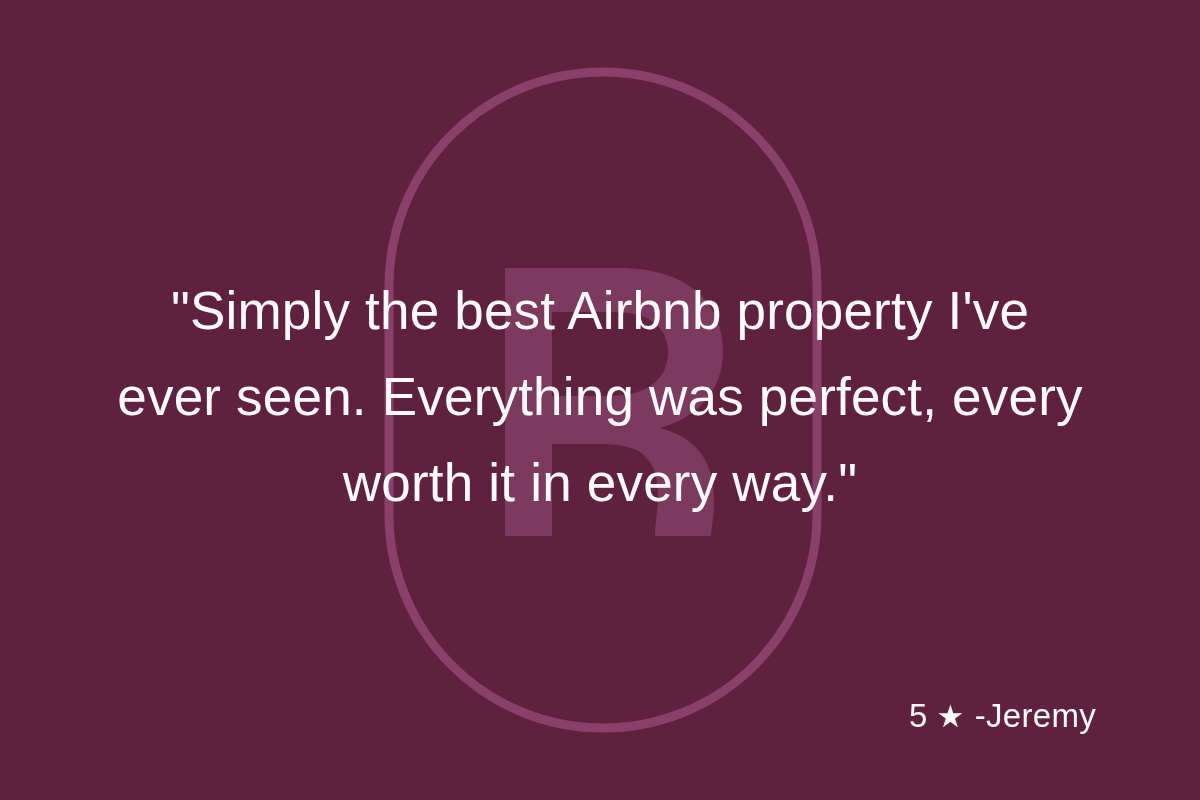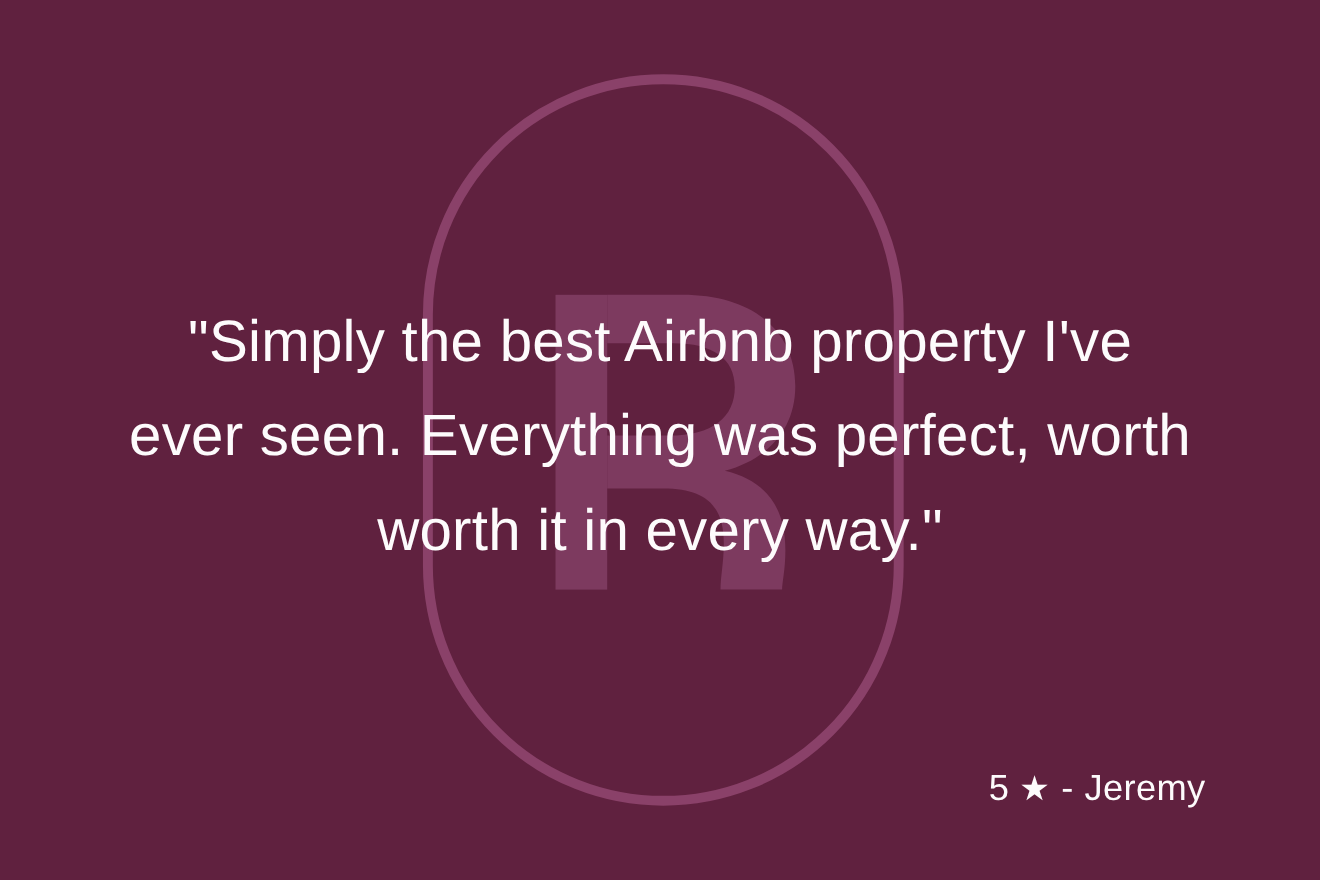--- a/index.html
+++ b/index.html
@@ -64,21 +64,21 @@
     display: flex;
     align-items: center;
   }
   #attribution .rating-value { margin-right: 9px; }
   #attribution .star-icon {
     font-size: 31px;
     line-height: 1;
     position: relative;
     top: 1px;
   }
-  #attribution .attribution-name { margin-left: 10px; }
+  #attribution .attribution-name { margin-left: 0; }
 </style>
 </head>
 <body>
 
 <div id="card">
 
   <svg id="watermark" viewBox="0 0 1200 800" aria-hidden="true">
 
     <rect x="389" y="72" width="428" height="656" rx="214" ry="214" fill="none" stroke="#8a4169" stroke-width="9"></rect>
 
@@ -97,21 +97,21 @@
              L 552 396
              L 608 396
              C 648 396 668 379 668 352
              C 668 326 648 312 612 312
              L 552 312
              Z"></path>
   </svg>
 
   <div id="quote">
     <span class="qline">"Simply the best Airbnb property I've</span>
-    <span class="qline">ever seen. Everything was perfect, worth</span>
+    <span class="qline">ever seen. Everything was perfect, every</span>
     <span class="qline">worth it in every way."</span>
   </div>
 
   <div id="attribution">
     <span class="rating-value">5</span>
     <span class="star-icon">★</span>
     <span class="attribution-separator" style="margin-left:10px;">-</span>
     <span class="attribution-name">Jeremy</span>
   </div>
 

